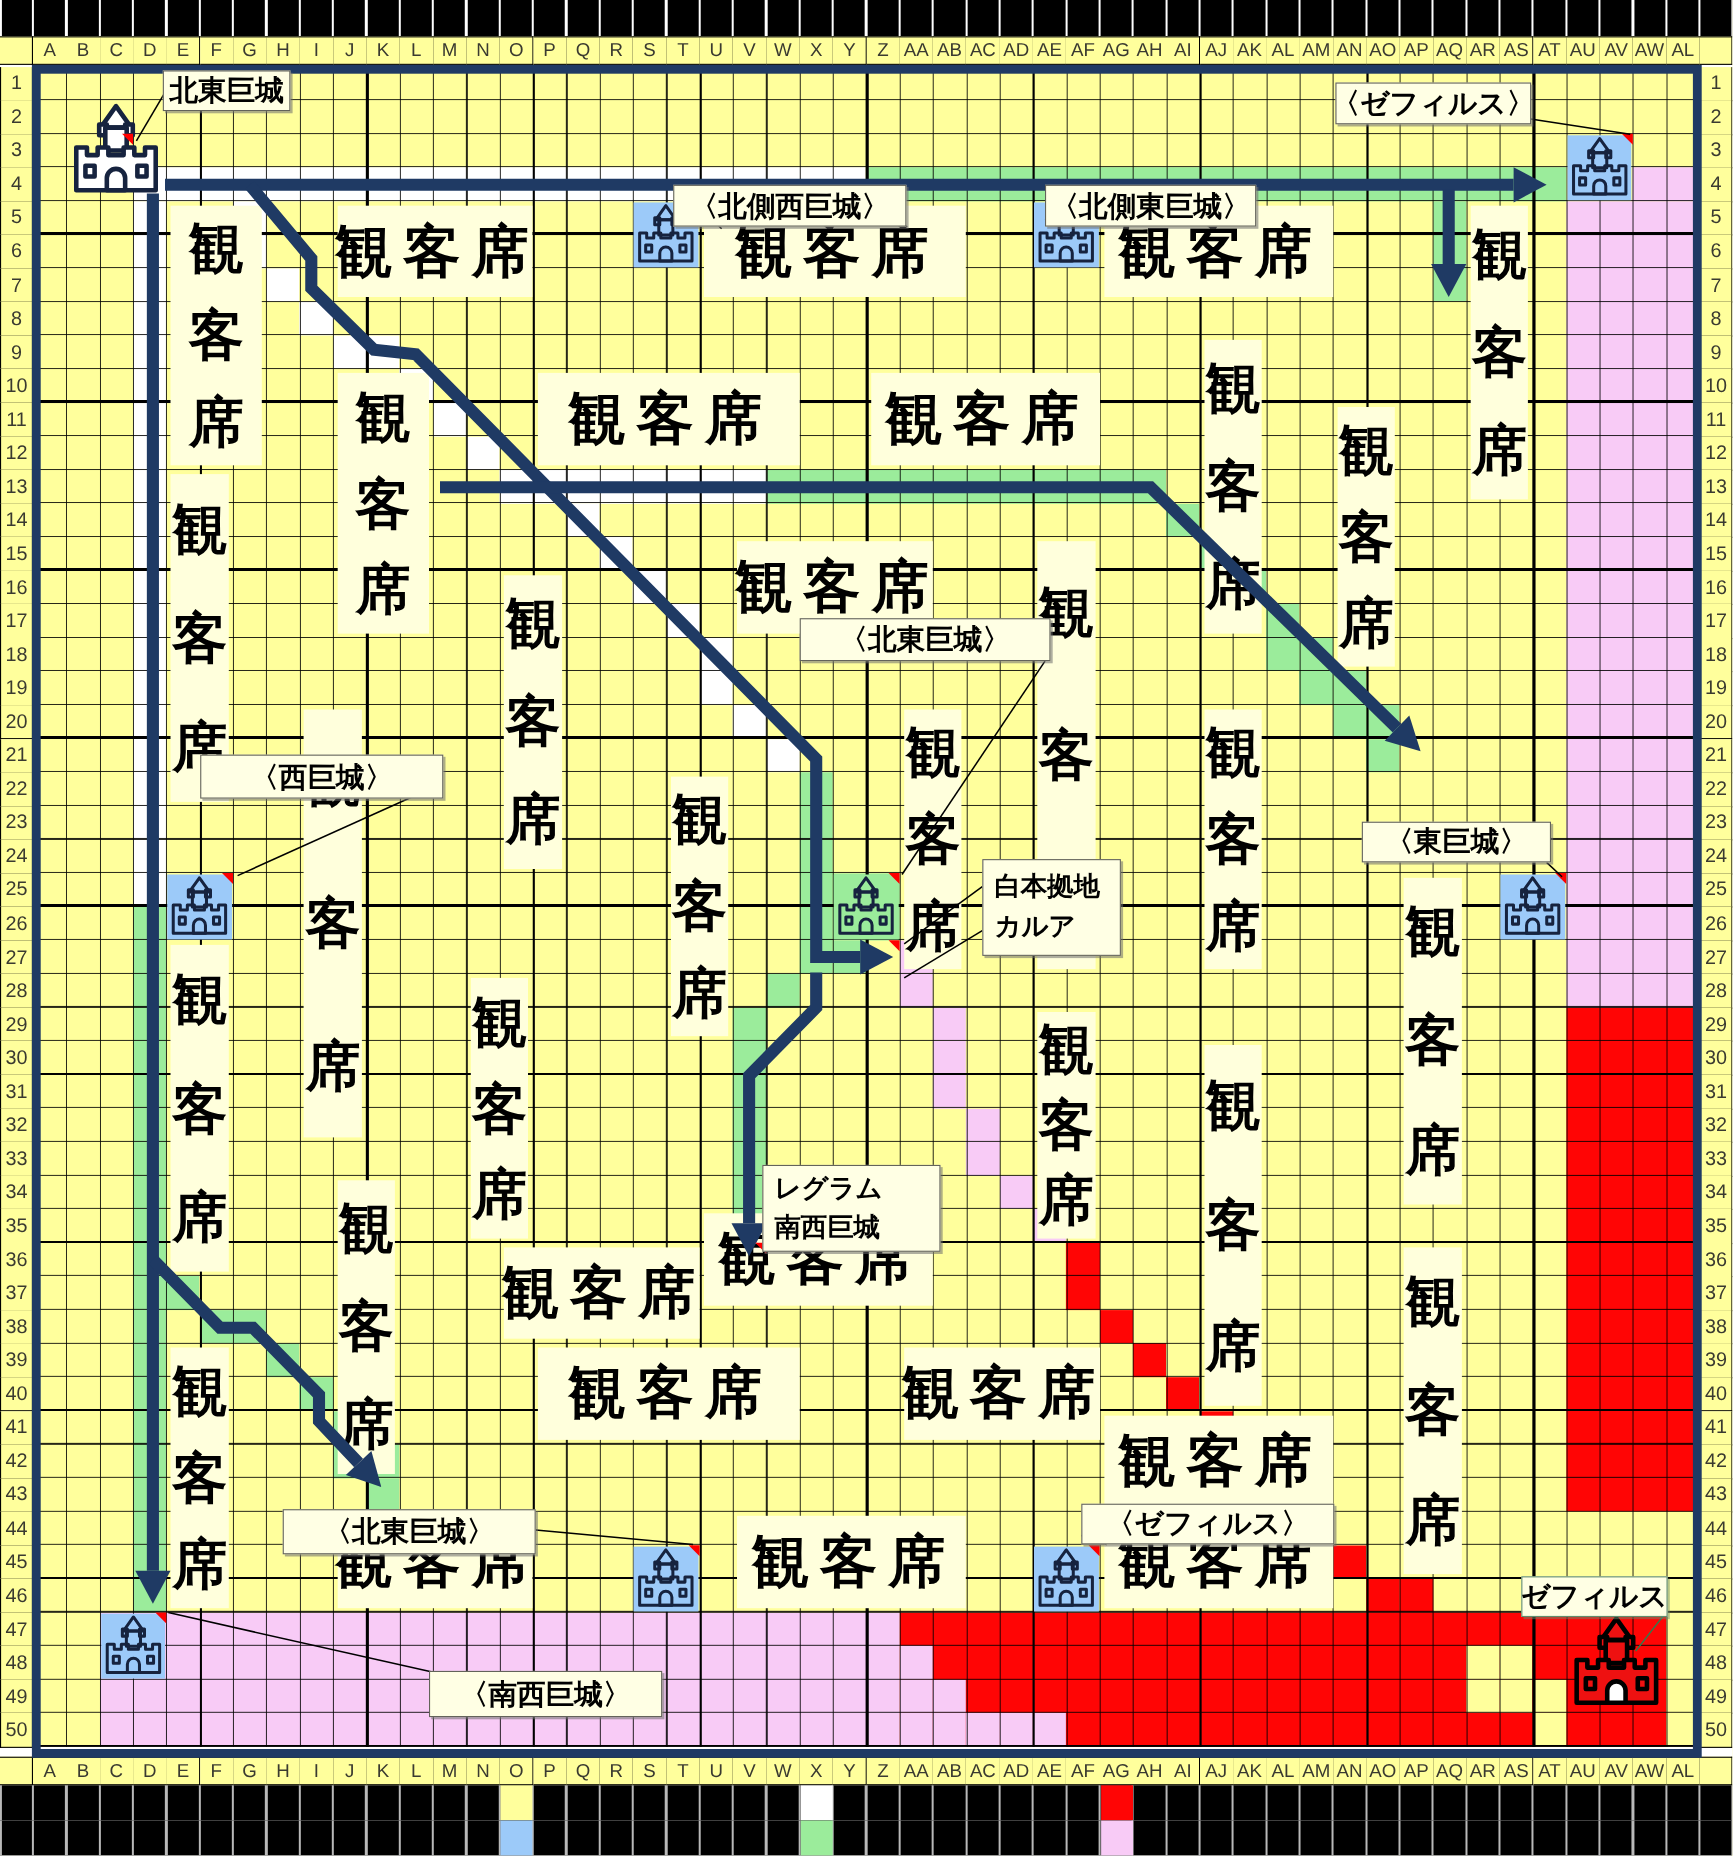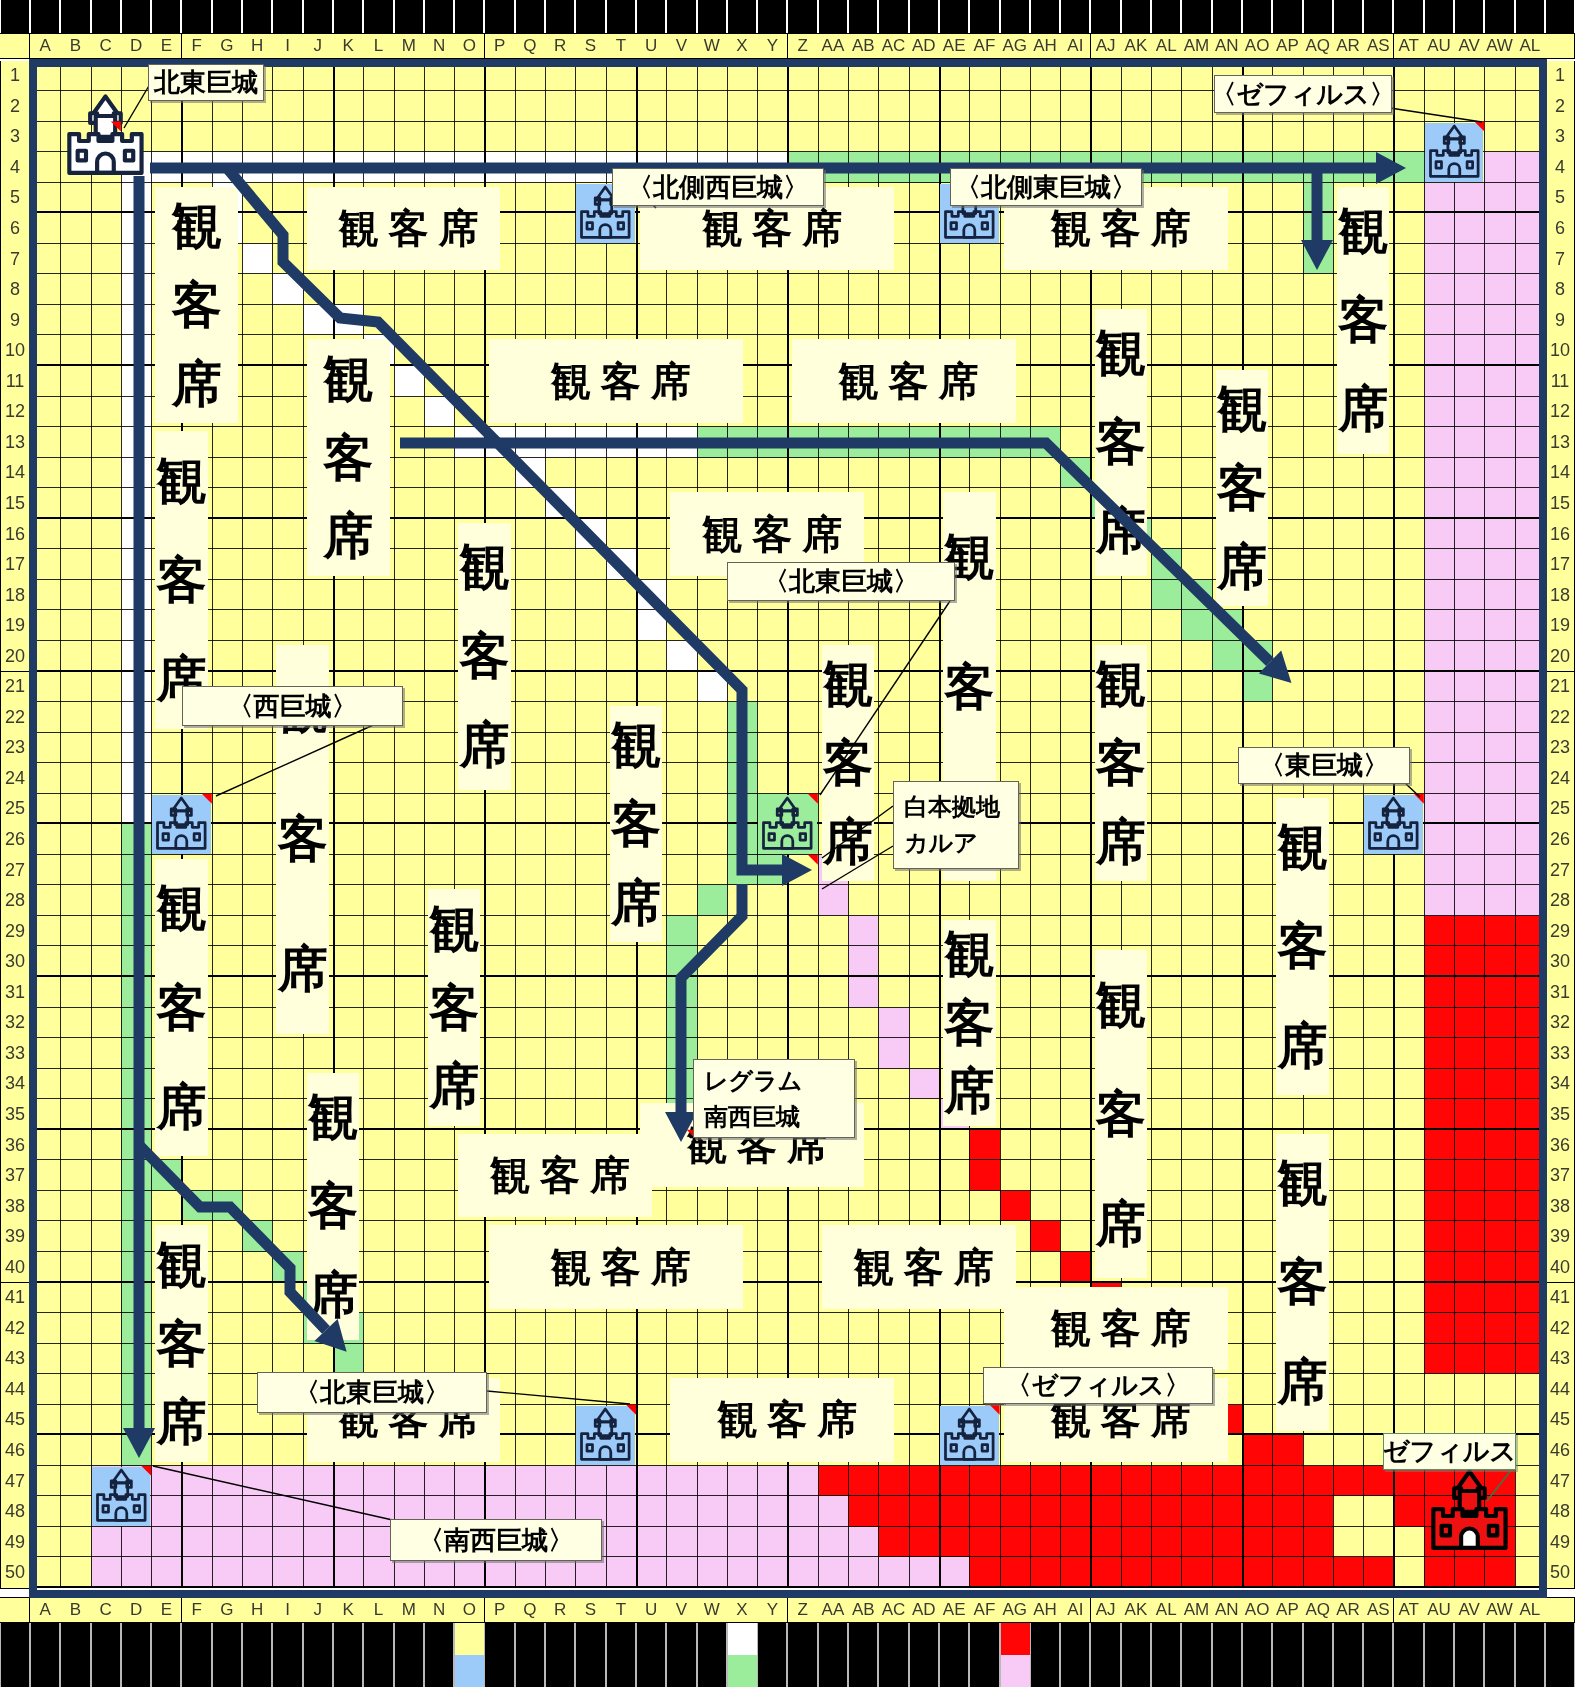--- a/index.html
+++ b/index.html
@@ -18,21 +18,21 @@
   #field-bg{position:absolute;background:#FFFF9C;}
   .region{position:absolute;}
   #gridlines{position:absolute;pointer-events:none;
     background-image:
       repeating-linear-gradient(90deg,rgba(0,0,0,.85) 0 1px,transparent 1px 30.3px),
       repeating-linear-gradient(0deg,rgba(0,0,0,.85) 0 1px,transparent 1px 30.55px),
       repeating-linear-gradient(90deg,#000 0 2px,transparent 2px 151.5px),
       repeating-linear-gradient(0deg,#000 0 2px,transparent 2px 152.75px);}
   .seats{position:absolute;background:#FFFFDC;color:#000;font-weight:900;
     display:flex;align-items:center;justify-content:center;z-index:12;}
-  .seats.h{font-size:40px;letter-spacing:10px;white-space:nowrap;padding-left:20px;}
+  .seats.h{font-size:52px;letter-spacing:10px;white-space:nowrap;padding-left:4px;}
   .seats.v{flex-direction:column;font-size:50px;justify-content:space-around;line-height:1;}
   #frame{position:absolute;border:8px solid #1F3A64;box-sizing:border-box;z-index:20;pointer-events:none;}
   .castle{position:absolute;z-index:25;}
   .castle svg{display:block;width:100%;height:100%;}
   #overlay{position:absolute;left:0;top:0;z-index:40;pointer-events:none;}
   .callout{position:absolute;z-index:50;background:#FFFFE4;border:1px solid #63635a;
     box-shadow:2px 2px 0 rgba(110,110,110,.55);color:#000;font-weight:bold;font-size:26px;
     display:flex;align-items:center;justify-content:center;white-space:nowrap;box-sizing:border-box;}
   .callout.two{flex-direction:column;align-items:flex-start;justify-content:center;
     font-size:24px;line-height:1.5;padding:2px 10px;}

